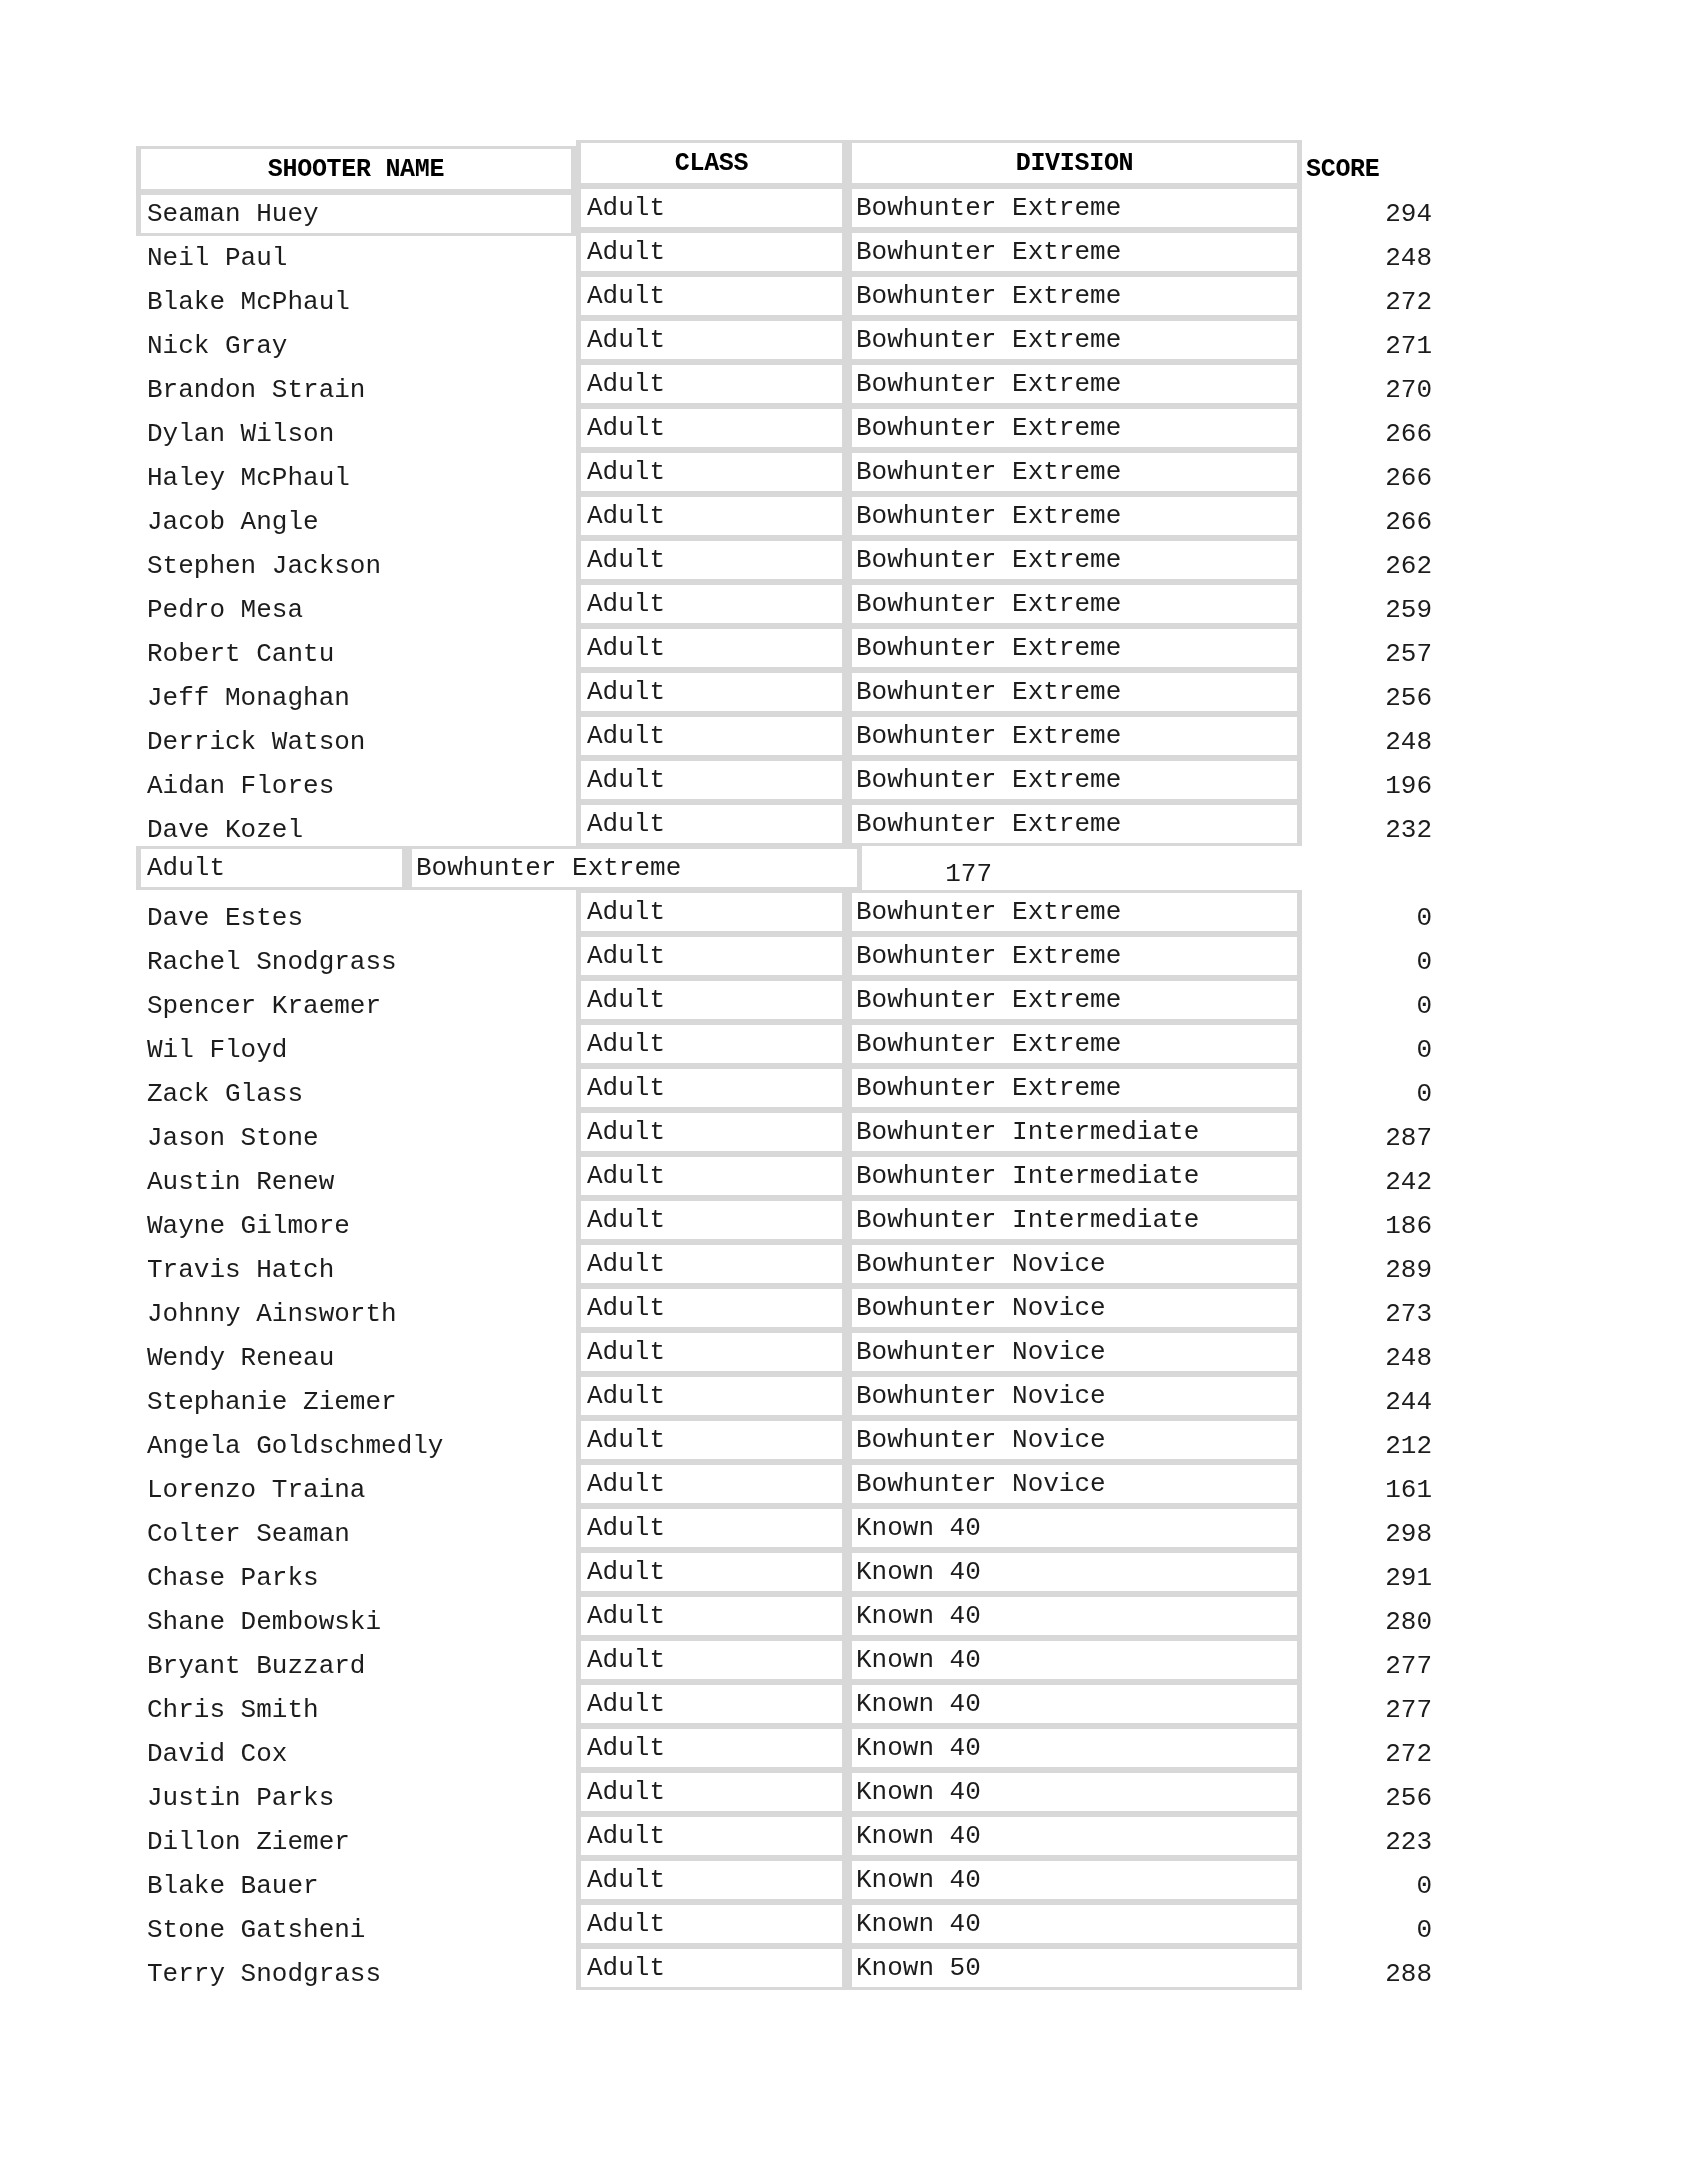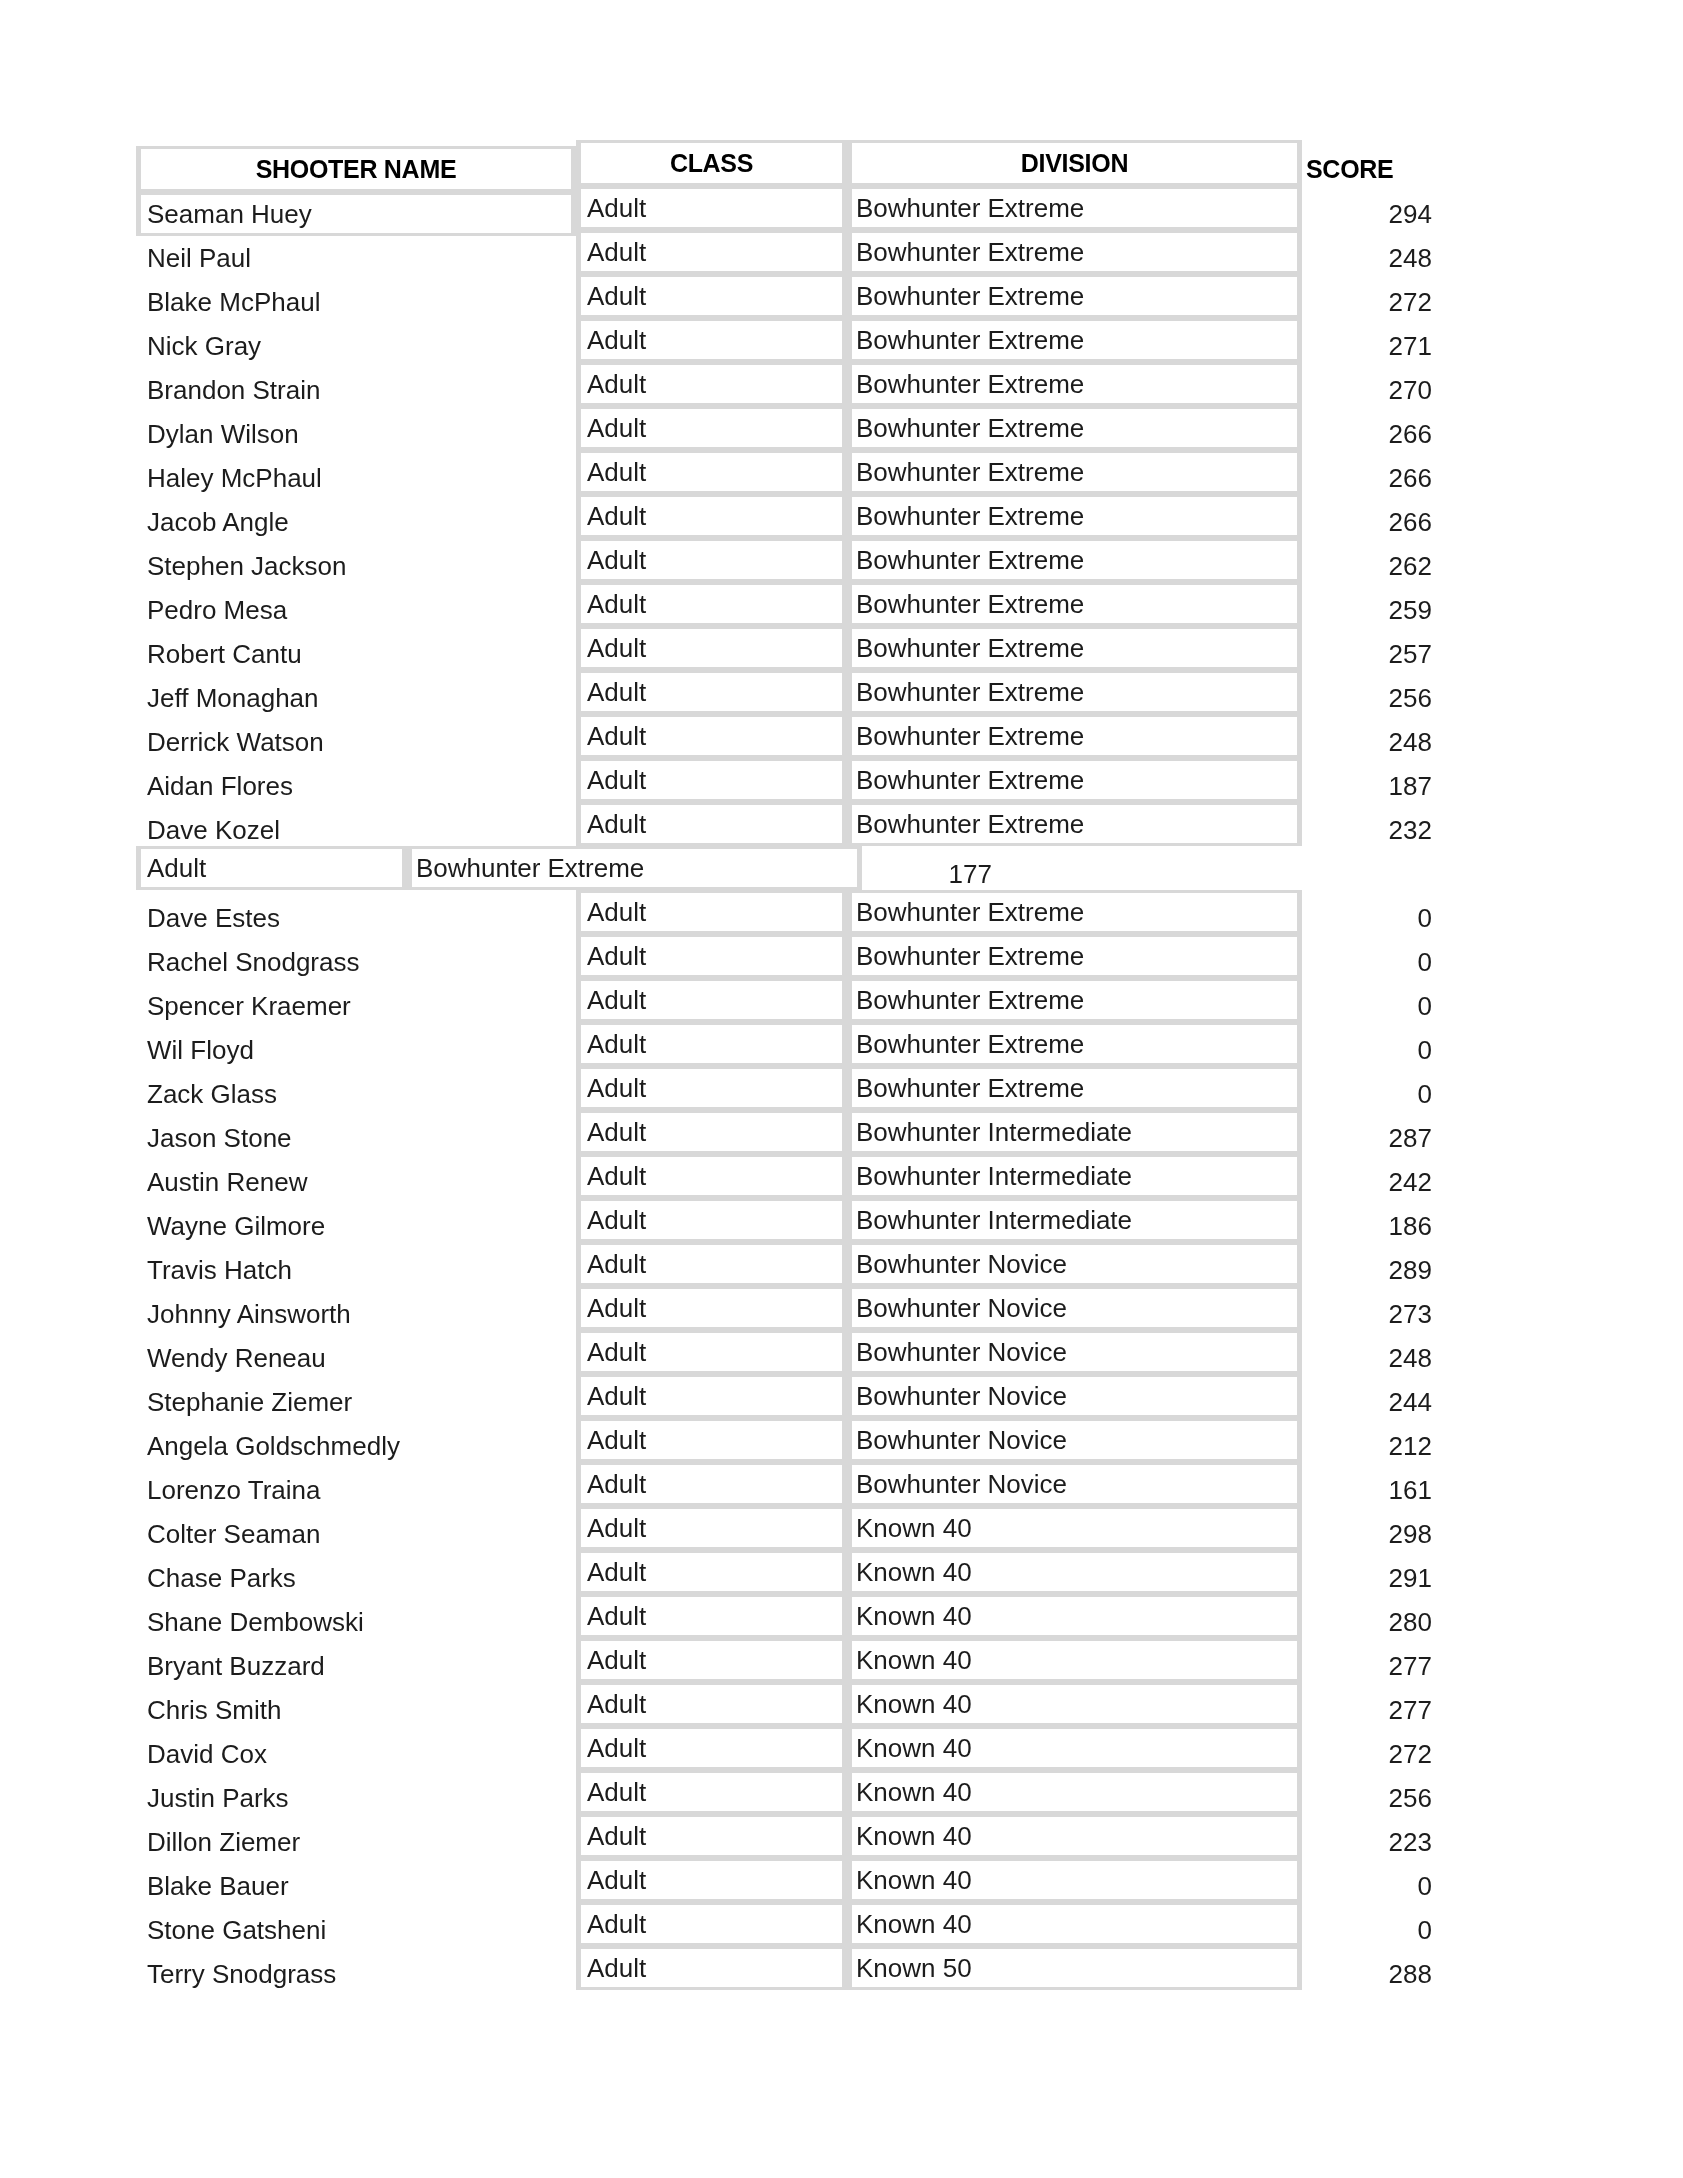--- a/index.html
+++ b/index.html
@@ -17,20 +17,21 @@
   }
   .table {
     position: absolute;
     left: 136px;
     top: 146px;
   }
   .row {
     display: flex;
     height: 44px;
     align-items: stretch;
+    font-family: Liberation Mono, monospace;
   }
   .header-row {
     height: 46px;
   }
   .cell {
     box-sizing: border-box;
     display: flex;
     align-items: center;
     font-size: 26px;
     line-height: 1;
@@ -304,21 +305,21 @@
     <div class="cell name-cell">
       <span>Aidan Flores</span>
     </div>
     <div class="cell class-cell">
       <span>Adult</span>
     </div>
     <div class="cell division-cell">
       <span>Bowhunter Extreme</span>
     </div>
     <div class="cell score-cell">
-      <span>187</span>
+      <span>196</span>
     </div>
   </div>
 
   <div class="row">
     <div class="cell name-cell">
       <span>Dave Kozel</span>
     </div>
     <div class="cell class-cell">
       <span>Adult</span>
     </div>

